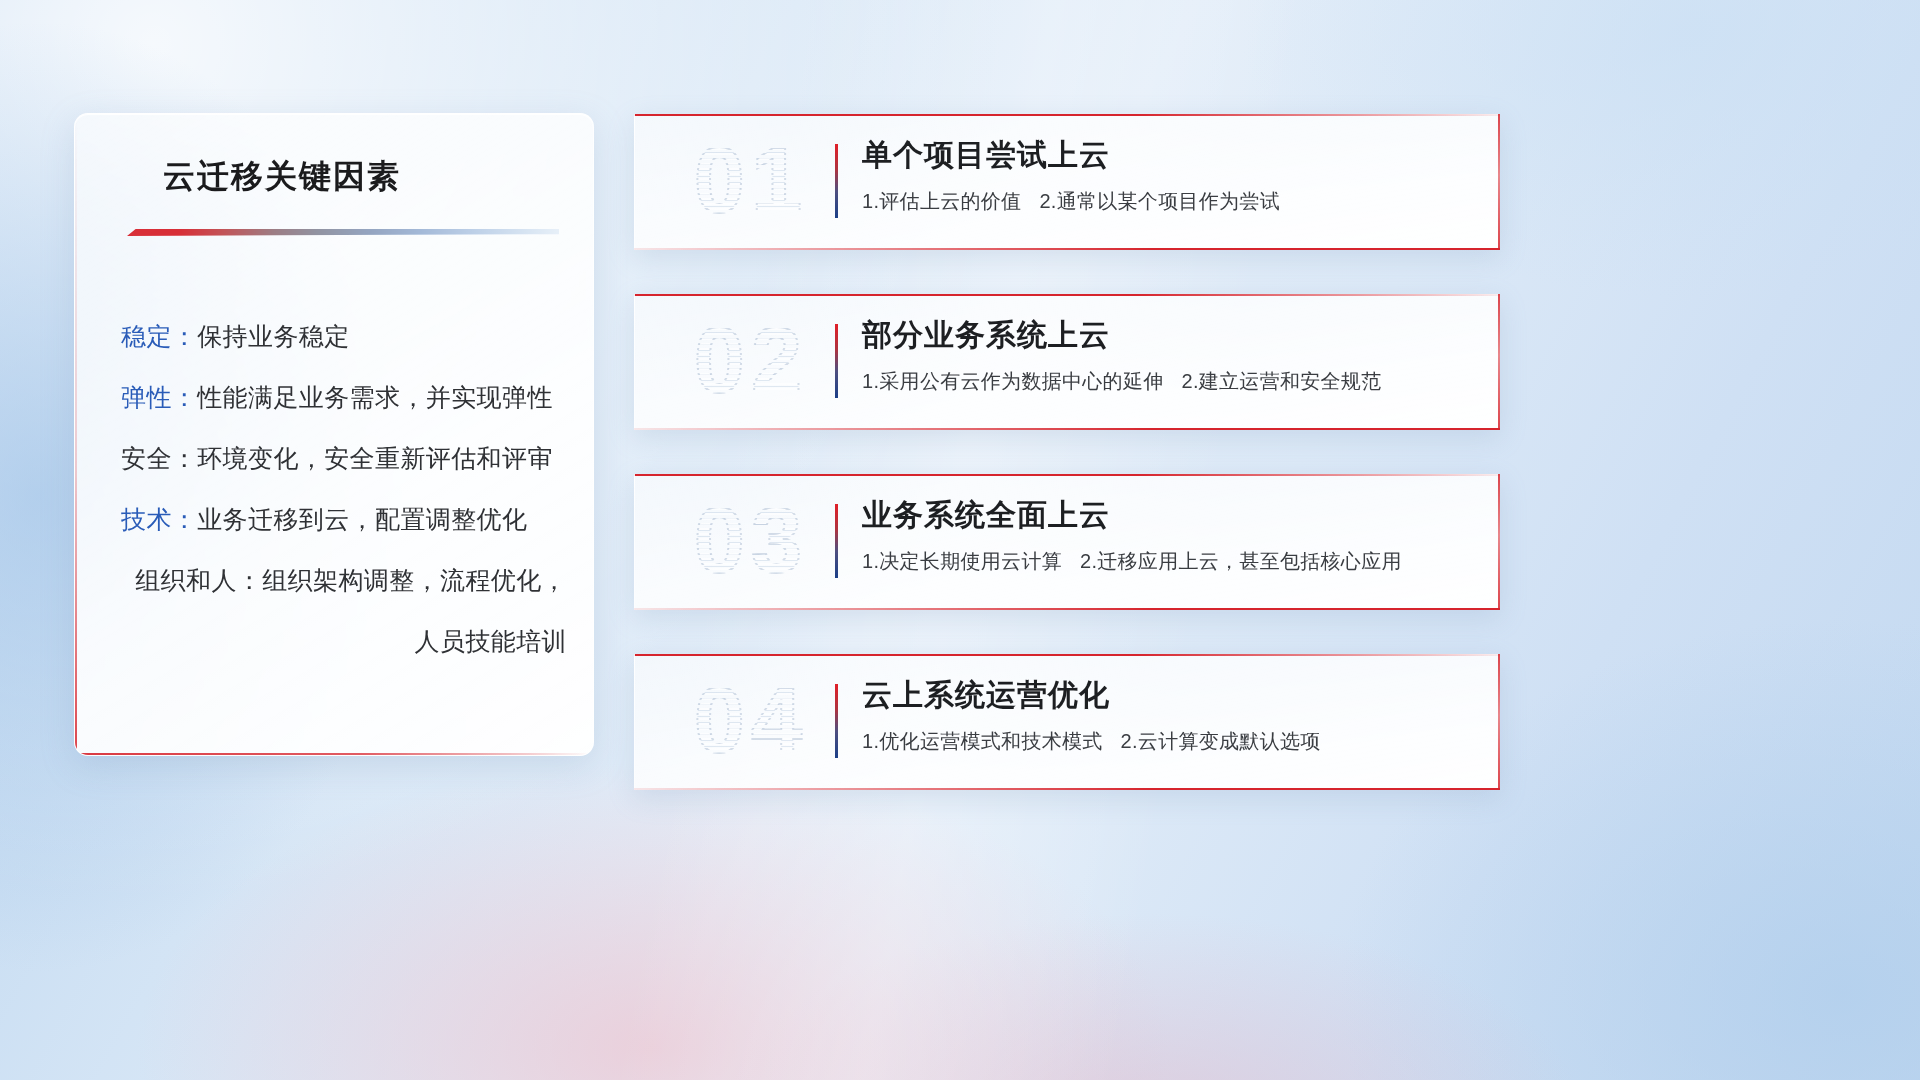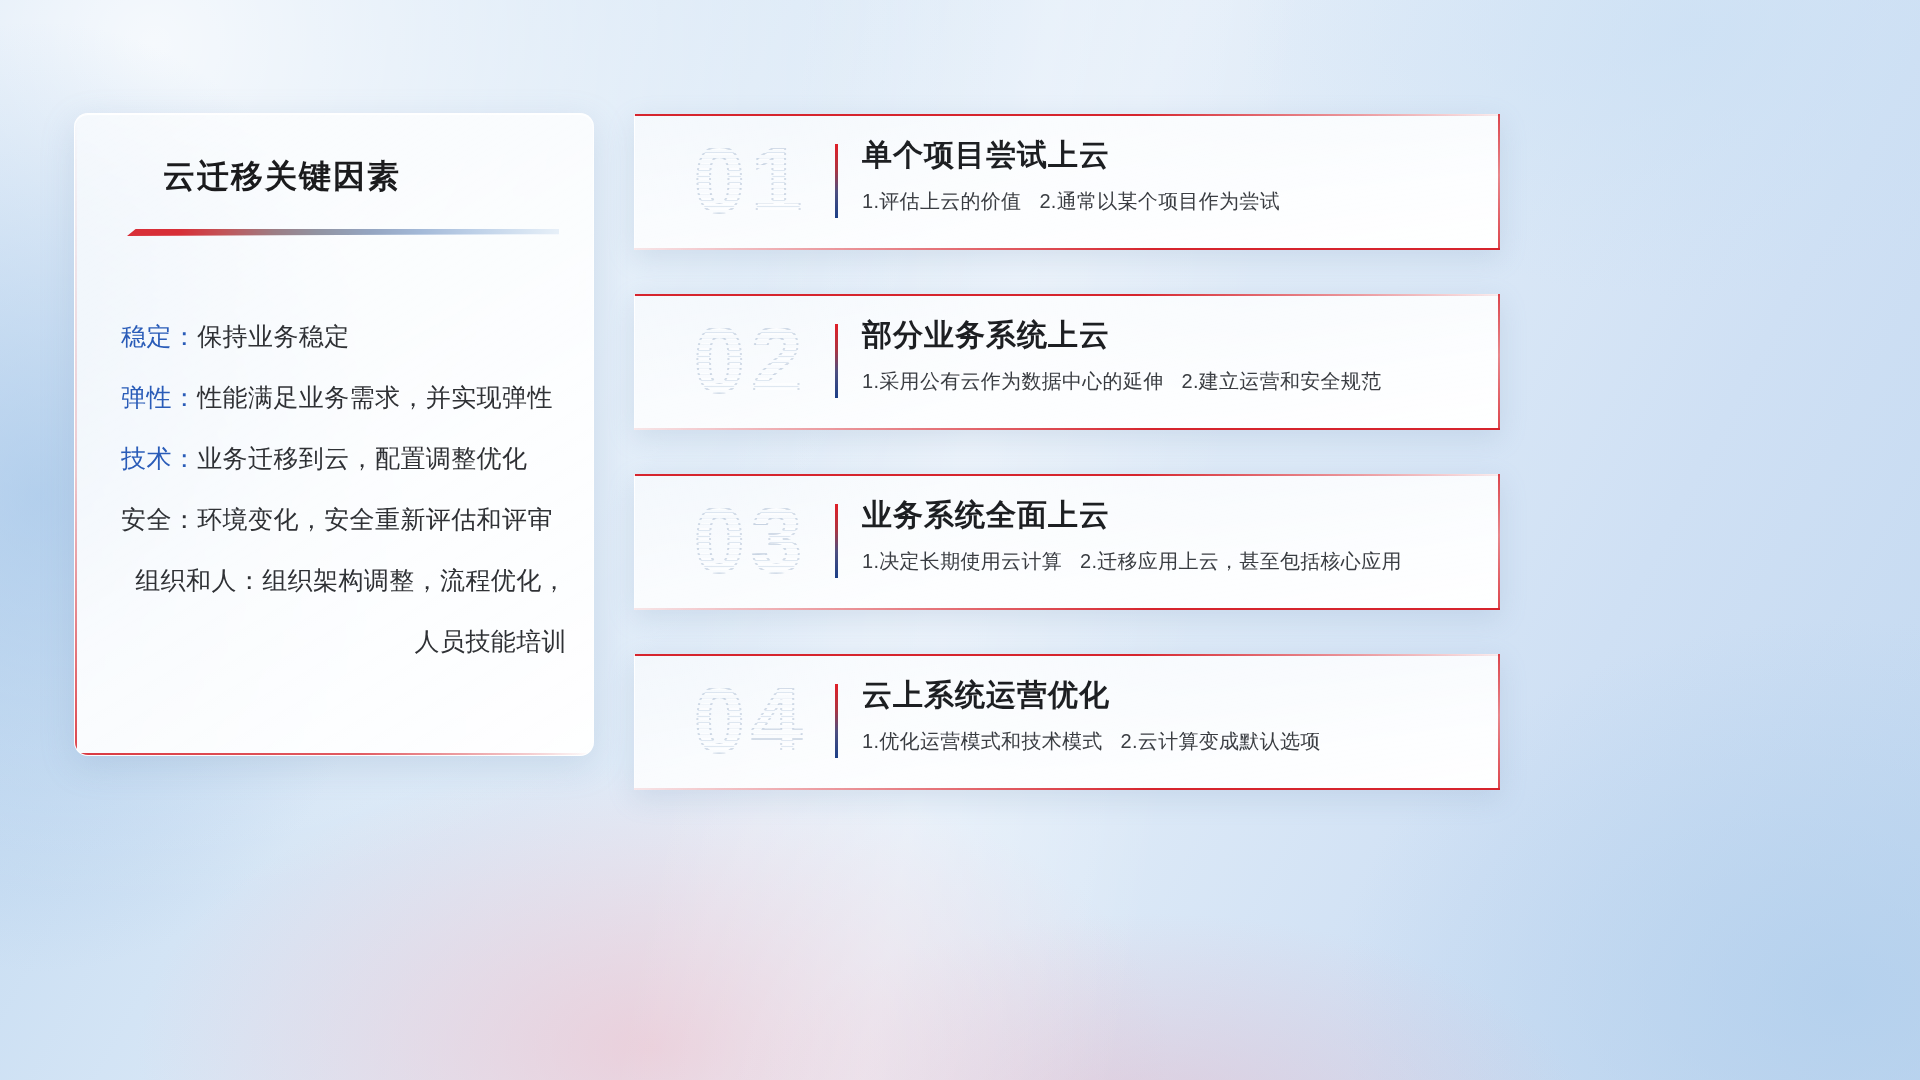--- a/index.html
+++ b/index.html
@@ -217,25 +217,25 @@
 
     <div class="factor-row">
       <span class="factor-label accent">稳定：</span><span class="factor-text">保持业务稳定</span>
     </div>
 
     <div class="factor-row">
       <span class="factor-label accent">弹性：</span><span class="factor-text">性能满足业务需求，并实现弹性</span>
     </div>
 
     <div class="factor-row">
+      <span class="factor-label plain">安全：</span><span class="factor-text">环境变化，安全重新评估和评审</span>
+    </div>
+
+    <div class="factor-row">
       <span class="factor-label accent">技术：</span><span class="factor-text">业务迁移到云，配置调整优化</span>
-    </div>
-
-    <div class="factor-row">
-      <span class="factor-label plain">安全：</span><span class="factor-text">环境变化，安全重新评估和评审</span>
     </div>
 
     <div class="factor-row wrap">
       <span class="factor-label plain">组织和人：</span><span class="factor-text">组织架构调整，流程优化，人员技能培训</span>
     </div>
 
   </div>
 </section>
 
 <section class="cards">

